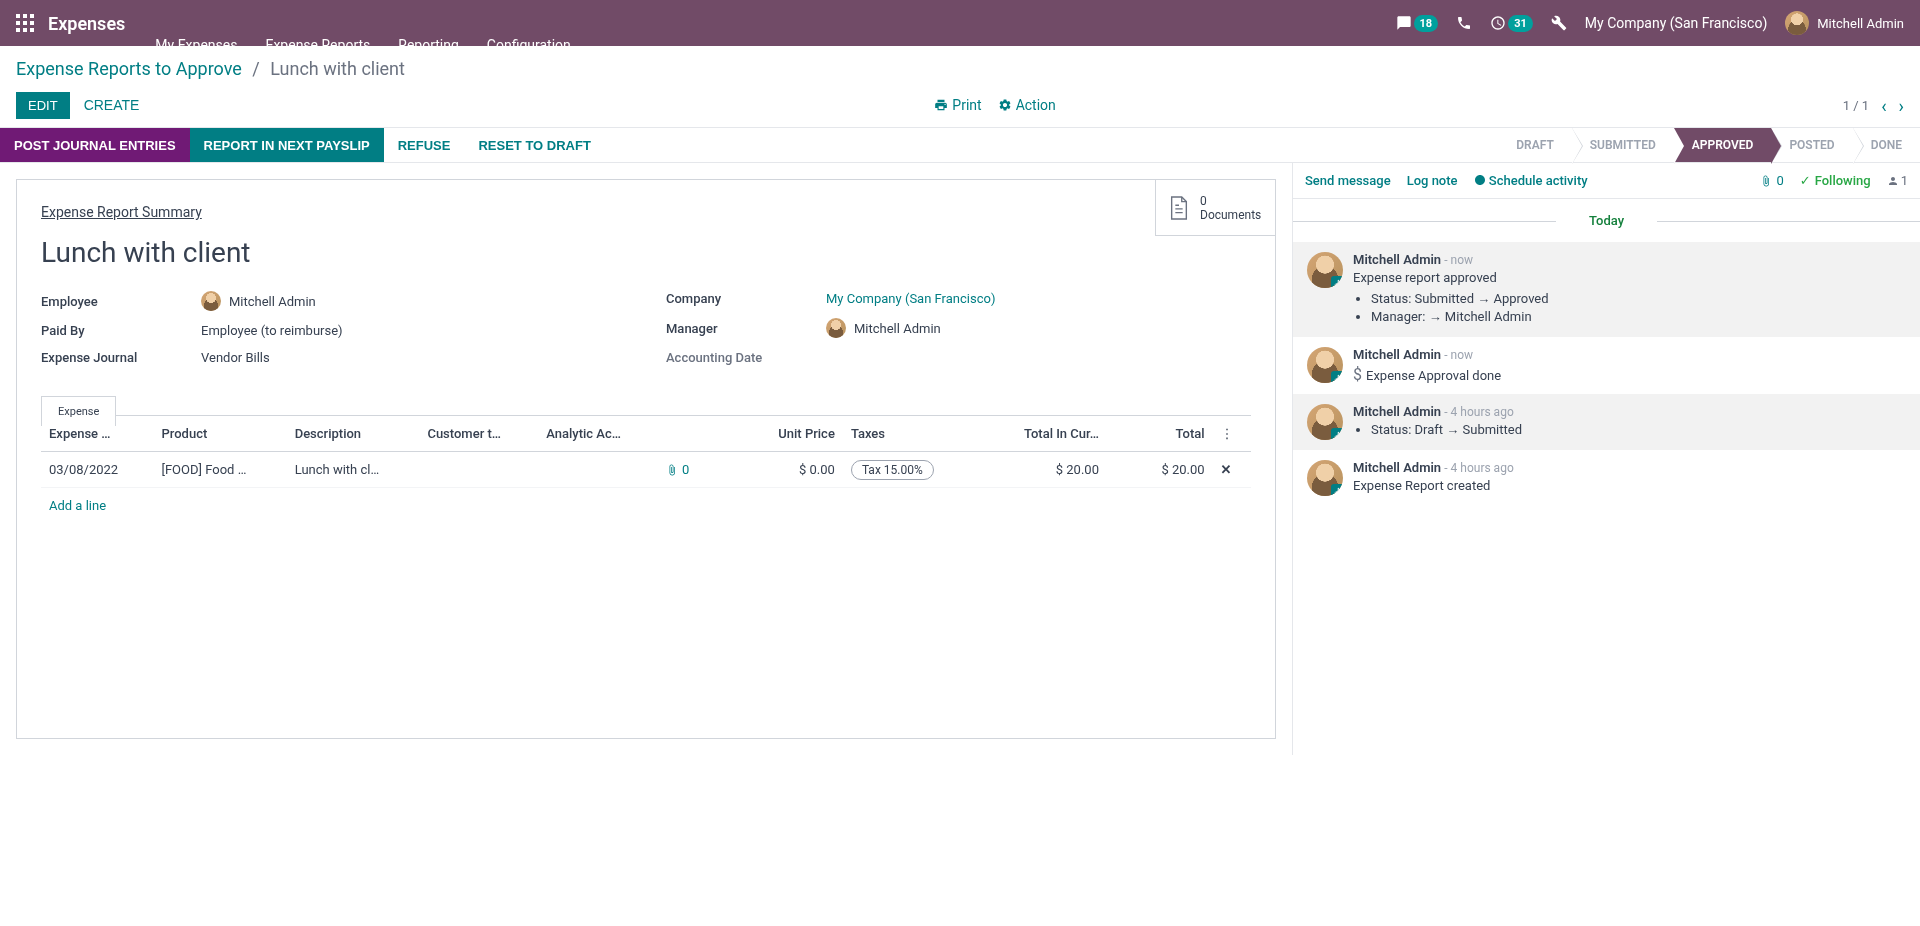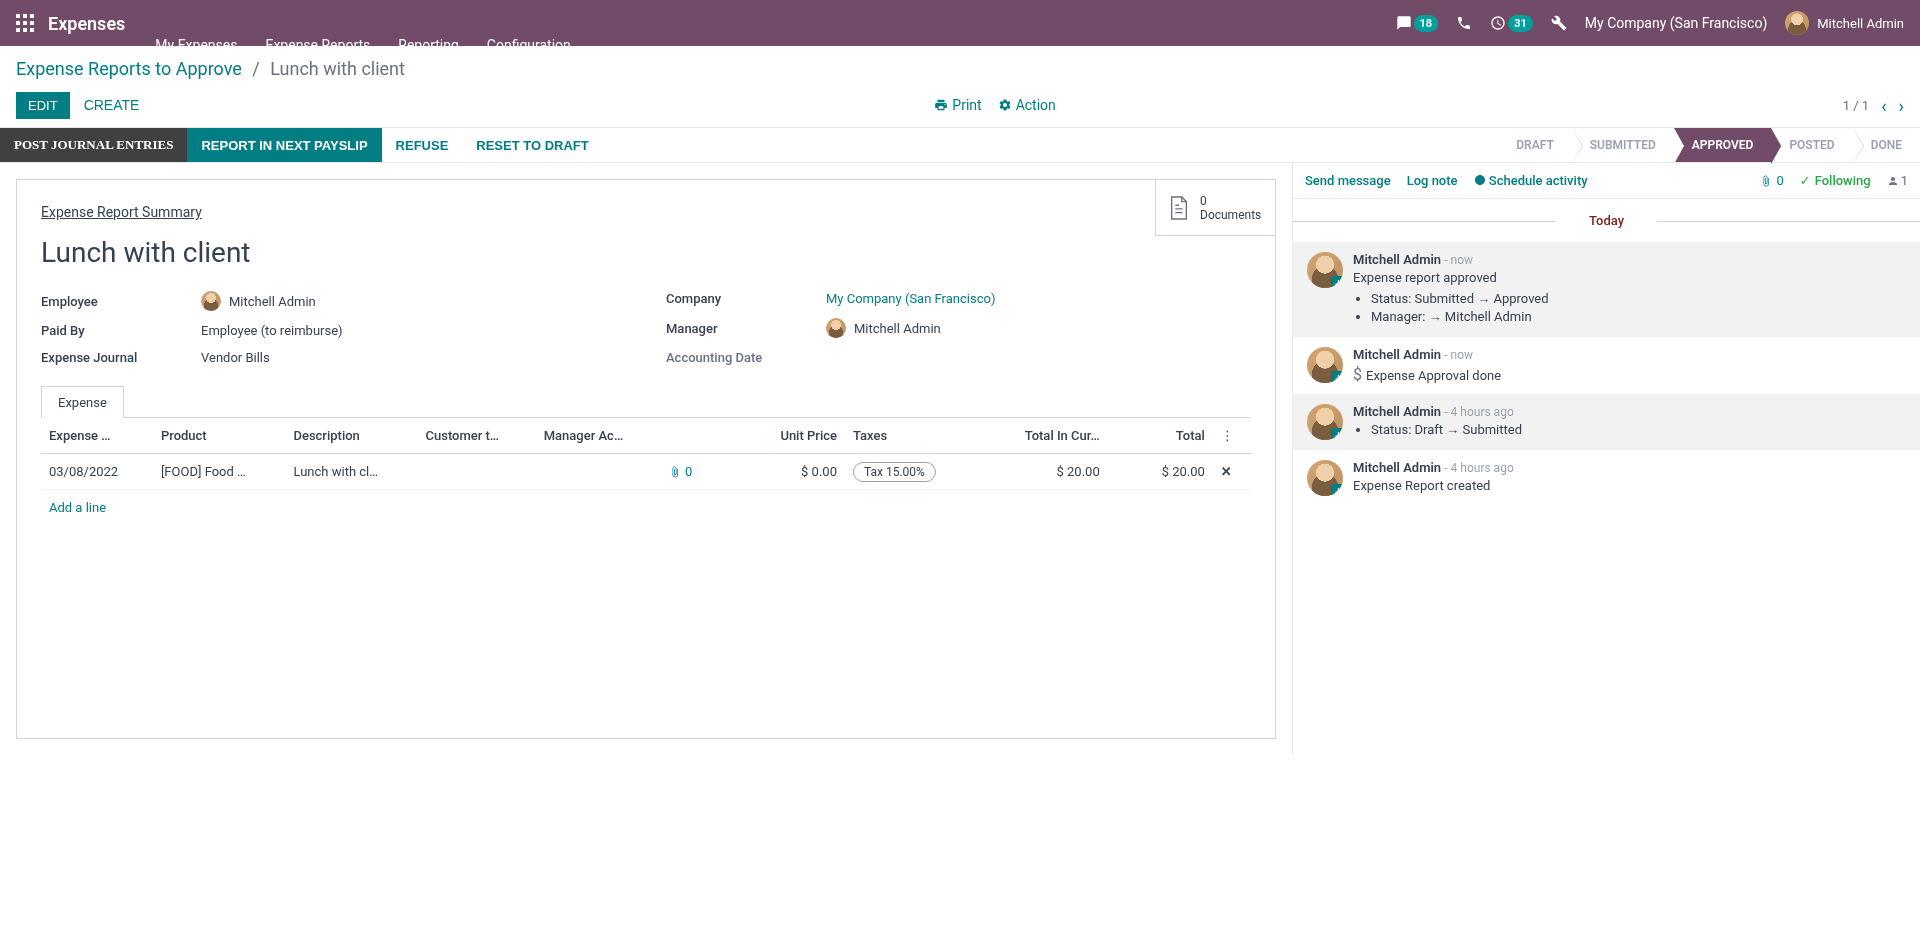--- a/index.html
+++ b/index.html
@@ -34,21 +34,21 @@
 .btn-link { background:none; border:none; color:#017E84; font-size: 14px; font-weight: 500; cursor:pointer; padding: 6px 8px; }
 .ctrl-mid { display:flex; gap: 16px; }
 .ctrl-mid .tool { color:#017E84; cursor:pointer; display:flex; align-items:center; gap:4px; font-size:14px; }
 .ctrl-right { display:flex; align-items:center; gap:12px; color:#6B7280; }
 .pager-arrow { color:#017E84; cursor:pointer; font-size:18px; }
 
 
 .statusbar { display:flex; align-items:stretch; border-top:1px solid #e5e7eb; border-bottom:1px solid #e5e7eb; height: 36px; justify-content:space-between; }
 .statusbar-left { display:flex; }
 .btn-status { border:none; padding: 0 14px; font-size:13px; font-weight:700; cursor:pointer; color:#fff; }
-.btn-status.dark { background:#404040;font-family:Liberation Serif, serif; }
+.btn-status.dark { background:#701a75; }
 .btn-status.teal { background:#017E84; }
 .btn-status-link { border:none; background:none; color:#017E84; font-weight:600; padding:0 14px; cursor:pointer; font-size:13px; }
 .statusbar-right { display:flex; align-items:center; }
 .stage { padding:0 18px; height:100%; display:flex; align-items:center; font-size:12px; font-weight:600; color:#9CA3AF; position:relative; }
 .stage.active { background:#714B67; color:#fff; }
 .stage::after { content:''; position:absolute; right:-10px; top:0; width:0; height:0; border-top:18px solid transparent; border-bottom:18px solid transparent; border-left:10px solid #fff; z-index:1; }
 .stage.active::after { border-left-color:#714B67; }
 .stage::before { content:''; position:absolute; right:-11px; top:0; width:0; height:0; border-top:18px solid transparent; border-bottom:18px solid transparent; border-left:11px solid #d1d5db; z-index:0;}
 .stage:last-child::after, .stage:last-child::before { display:none; }
 
@@ -65,21 +65,21 @@
 .field-col { flex:1; display:flex; flex-direction:column; gap:12px; }
 .field-row { display:flex; align-items:center; }
 .field-row .lbl { width: 160px; color:#374151; font-weight:500; font-size:13px; }
 .field-row .val { color:#374151; font-size:13px; display:flex; align-items:center; gap:8px; }
 .val.link { color:#017E84; cursor:pointer; }
 .mini-avatar { width:20px; height:20px; border-radius:50%; background:linear-gradient(135deg,#d4a574,#b8935f); position:relative; overflow:hidden; }
 .mini-avatar::after { content:''; position:absolute; inset:0; background: radial-gradient(circle at 50% 35%, #f0d0a8 30%, transparent 31%), radial-gradient(circle at 50% 75%, #7a5c3e 40%, transparent 41%); }
 
 
 .tabs { display:flex; border-bottom:1px solid #d1d5db; margin-top:10px; }
-.tab { padding:8px 16px; border:1px solid #d1d5db; border-bottom:none; background:#fff; font-size:13px; color:#374151; cursor:pointer; position:relative; top:1px;}
+.tab { padding:8px 16px; border:1px solid #d1d5db; border-bottom:none; background:#fff; font-size:11px; color:#374151; cursor:pointer; position:relative; top:11px;}
 
 
 .tbl { width:100%; border-collapse:collapse; margin-top:0; }
 .tbl th { text-align:left; font-weight:500; color:#374151; padding:10px 8px; border-bottom:1px solid #d1d5db; font-size:13px; white-space:nowrap; overflow:hidden; text-overflow:ellipsis; }
 .tbl th.r, .tbl td.r { text-align:right; }
 .tbl td { padding:10px 8px; font-size:13px; color:#374151; border-bottom:1px solid #f3f4f6; white-space:nowrap; overflow:hidden; text-overflow:ellipsis; }
 .tax-pill { border:1px solid #9CA3AF; border-radius:12px; padding:2px 10px; font-size:12px; color:#374151; }
 .attach-cell { color:#017E84; display:flex; align-items:center; gap:4px; }
 .row-x { color:#374151; font-weight:600; cursor:pointer; }
 .add-line { padding:10px 8px; color:#017E84; cursor:pointer; font-size:13px; }
@@ -88,21 +88,21 @@
 .totals .tv { font-size:21px;}
 
 
 .chatter { width:628px; border-left:1px solid #e5e7eb; }
 .chatter-top { display:flex; align-items:center; height:36px; padding:0 12px; gap:16px; border-bottom:1px solid #e5e7eb; }
 .chatter-top .ca { color:#017E84; cursor:pointer; font-size:13px; font-weight:500; }
 .chatter-top .sp { flex:1; }
 .chatter-top .fi { display:flex; align-items:center; gap:4px; color:#017E84; font-size:13px; }
 .chatter-top .follow { color:#28a745; font-weight:500; cursor:pointer; display:flex; align-items:center; gap:4px; }
 .chatter-top .fc { color:#6B7280; cursor:pointer; display:flex; align-items:center; gap:2px;}
-.sep-today { text-align:center; color:#7f1d1d; font-size:13px; padding:14px 0; position:relative; font-weight:500;}
+.sep-today { text-align:center; color:#15803d; font-size:13px; padding:14px 0; position:relative; font-weight:500;}
 .sep-today::before, .sep-today::after { content:''; position:absolute; top:50%; width:42%; height:1px; background:#d1d5db; }
 .sep-today::before { left:0; } .sep-today::after { right:0; }
 .msg { padding:10px 14px; display:flex; gap:10px; }
 .msg.shade { background:#F2F2F2; }
 .msg-av { width:36px; height:36px; border-radius:50%; background:linear-gradient(135deg,#d4a574,#b8935f); position:relative; flex-shrink:0; overflow:hidden;}
 .msg-av::after { content:''; position:absolute; inset:0; background: radial-gradient(circle at 50% 35%, #f0d0a8 30%, transparent 31%), radial-gradient(circle at 50% 75%, #7a5c3e 40%, transparent 41%); }
 .msg-av .corner { position:absolute; bottom:-2px; right:-2px; background:#017E84; width:14px; height:14px; border-radius:3px; display:flex; align-items:center; justify-content:center; z-index:2;}
 .msg-av .corner svg { fill:#fff; width:9px; height:9px; }
 .msg-body { flex:1; }
 .msg-head { font-size:13px; margin-bottom:3px; }
@@ -285,21 +285,21 @@
             <col style="width:100px">
             <col style="width:80px">
             <col style="width:20px">
           </colgroup>
         <thead>
             <tr>
           <th>Expense …</th>
           <th>Product</th>
           <th>Description</th>
           <th>Customer t…</th>
-          <th>Manager Ac…</th>
+          <th>Analytic Ac…</th>
           <th></th>
           <th class="r">Unit Price</th>
           <th>Taxes</th>
           <th class="r">Total In Cur…</th>
           <th class="r">Total</th>
           <th>⋮</th>
         </tr>
           </thead>
         <tbody>
           <tr>

